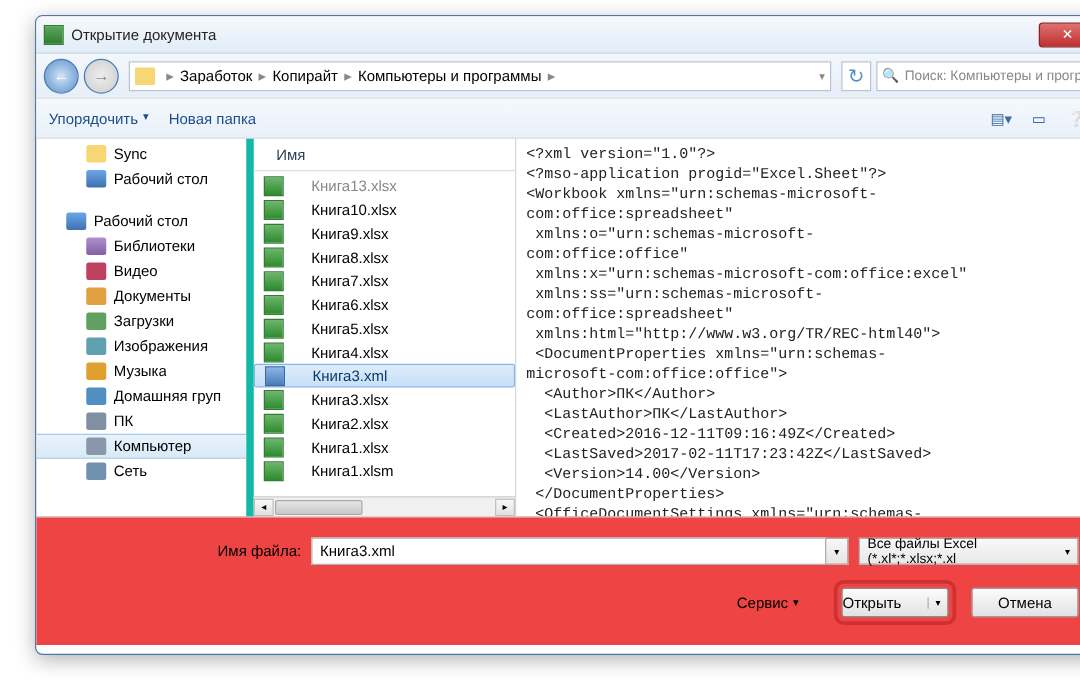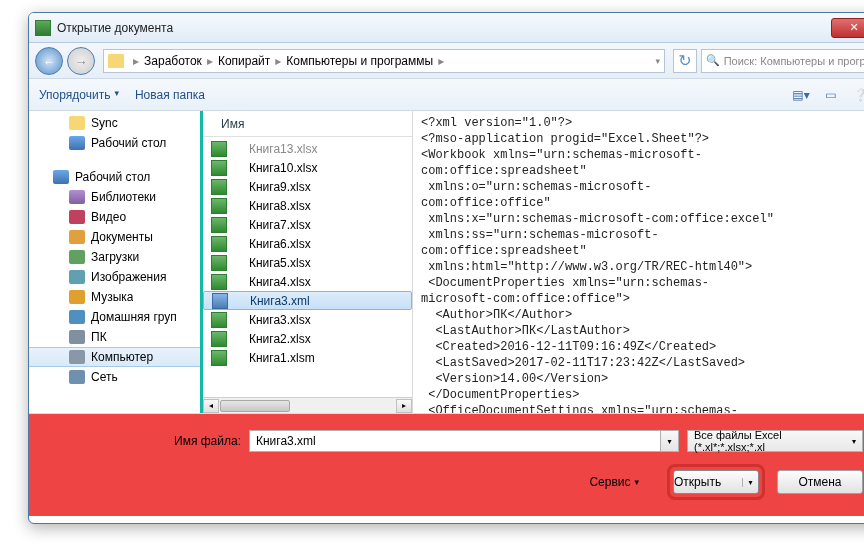--- a/index.html
+++ b/index.html
@@ -22,21 +22,21 @@
 .search { width: 176px; height: 24px; border: 1px solid #b6c4d6; background: #fff; display: flex; align-items: center; padding: 0 4px; font-size: 11px; color: #888; }
 .search-ico { color: #5a8fc8; margin-right: 4px; font-size: 11px; }
 
 .toolbar { height: 32px; background: linear-gradient(#f5f9fd, #e8f0f8); border-bottom: 1px solid #d0dae5; display: flex; align-items: center; padding: 0 10px; gap: 16px; font-size: 12px; }
 .tb-link { color: #1e4f8a; cursor: pointer; display: flex; align-items: flex-start; gap: 4px; }
 .tb-drop::after { content: "▾"; font-size: 9px; color: #1e4f8a; }
 .tb-right { margin-left: auto; display: flex; gap: 6px; }
 .tb-ico { width: 24px; height: 20px; border: 1px solid transparent; display: flex; align-items: center; justify-content: center; cursor: pointer; font-size: 12px; color: #3a6aa8; }
 
 .main { display: flex; height: 302px; }
-.tree { width: 174px; border-right: 3px solid #14b8a6; overflow: hidden; font-size: 12px; padding-top: 2px; }
+.tree { width: 174px; border-right: 6px solid #14b8a6; overflow: hidden; font-size: 12px; padding-top: 2px; }
 .tree-item { display: flex; align-items: center; height: 20px; padding-left: 24px; gap: 6px; cursor: pointer; }
 .tree-item.lvl2 { padding-left: 40px; }
 .tree-item.sel { background: linear-gradient(#e8f2fb, #d8eaf8); border: 1px solid #a8c8e8; border-left: none; border-right: none; }
 .tico { width: 16px; height: 14px; border-radius: 2px; }
 .ti-folder { background: #f7d774; }
 .ti-monitor { background: linear-gradient(#6aa8e8, #4070b0); }
 .ti-lib { background: linear-gradient(#b090d0, #8060a0); }
 .ti-video { background: #c04060; }
 .ti-doc { background: #e0a040; }
 .ti-dl { background: #60a060; }
@@ -221,20 +221,24 @@
             <div class="fico xml"></div>
             <div>Книга3.xml</div>
           </div>
           <div class="file-row">
             <div class="fico"></div>
             <div>Книга3.xlsx</div>
           </div>
           <div class="file-row">
             <div class="fico"></div>
             <div>Книга2.xlsx</div>
+          </div>
+          <div class="file-row">
+            <div class="fico"></div>
+            <div>Книга1.xlsx</div>
           </div>
           <div class="file-row">
             <div class="fico"></div>
             <div>Книга1.xlsm</div>
           </div>
         </div>
       <div class="file-scroll">
         <div class="fs-arrow">◂</div>
         <div class="fs-track">
             <div class="fs-thumb"></div>

